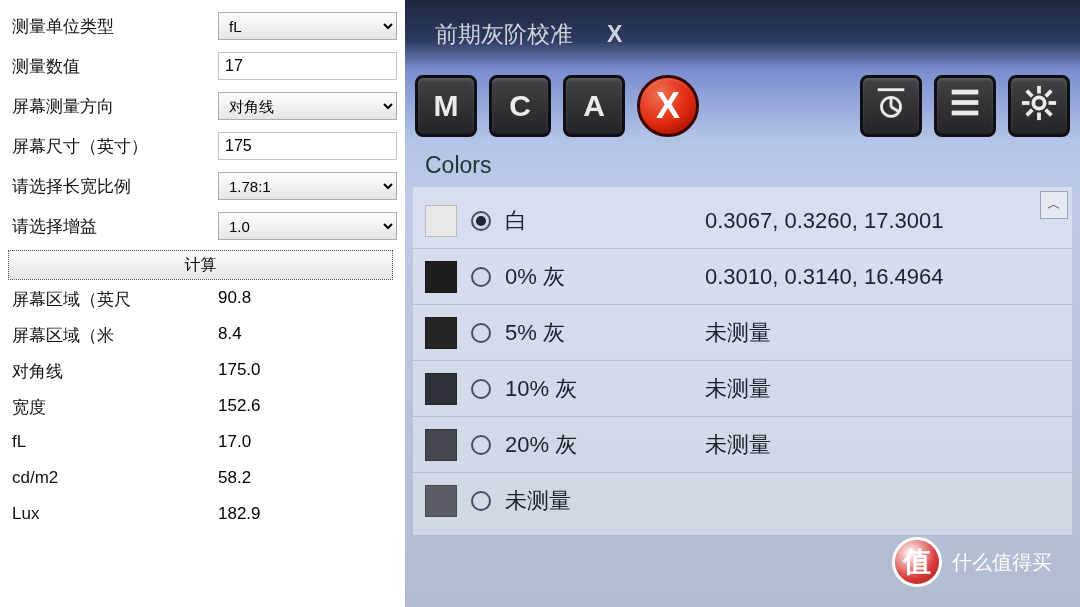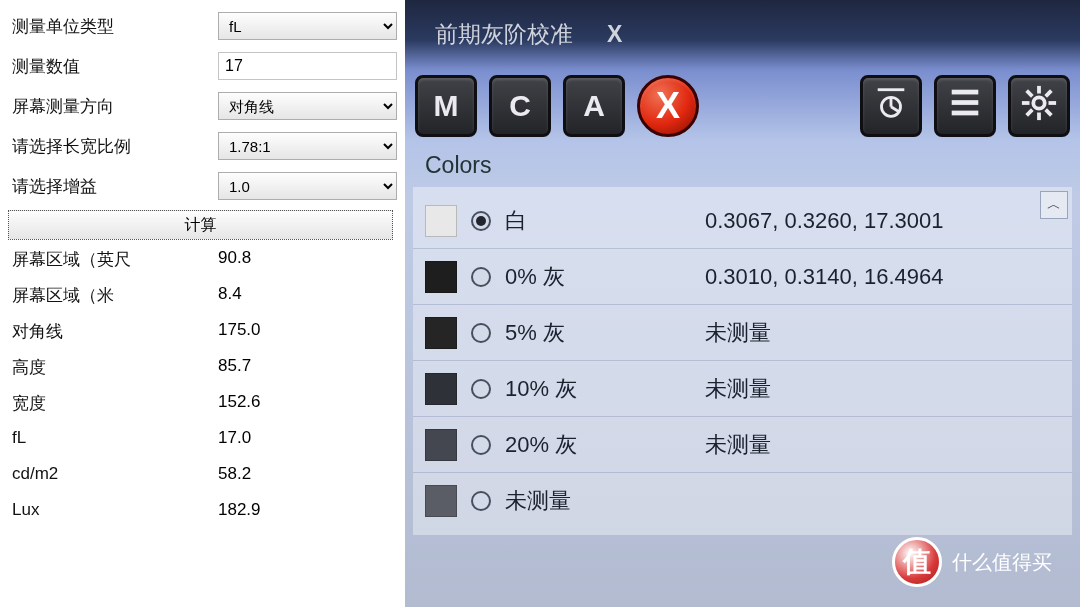--- a/index.html
+++ b/index.html
@@ -57,20 +57,24 @@
         </div>
         <div class="form-row">
           <div class="lbl">测量数值</div>
           <div class="ctrl"><input class="field-text" value="17" style=""></div>
         </div>
         <div class="form-row">
           <div class="lbl">屏幕测量方向</div>
           <div class="ctrl"><select class="field"><option>对角线</option></select></div>
         </div>
         <div class="form-row">
+          <div class="lbl">屏幕尺寸（英寸）</div>
+          <div class="ctrl"><input class="field-text" value="175" style=""></div>
+        </div>
+        <div class="form-row">
           <div class="lbl">请选择长宽比例</div>
           <div class="ctrl"><select class="field"><option>1.78:1</option></select></div>
         </div>
         <div class="form-row">
           <div class="lbl">请选择增益</div>
           <div class="ctrl"><select class="field"><option>1.0</option></select></div>
         </div>
       </div>
     <button class="calc">计算</button>
     <div id="results">
@@ -78,24 +82,20 @@
           <div class="lbl">屏幕区域（英尺</div>
           <div class="val">90.8</div>
         </div>
         <div class="res-row">
           <div class="lbl">屏幕区域（米</div>
           <div class="val">8.4</div>
         </div>
         <div class="res-row">
           <div class="lbl">对角线</div>
           <div class="val">175.0</div>
-        </div>
-        <div class="res-row">
-          <div class="lbl">高度</div>
-          <div class="val">85.7</div>
         </div>
         <div class="res-row">
           <div class="lbl">宽度</div>
           <div class="val">152.6</div>
         </div>
         <div class="res-row">
           <div class="lbl">fL</div>
           <div class="val">17.0</div>
         </div>
         <div class="res-row">

